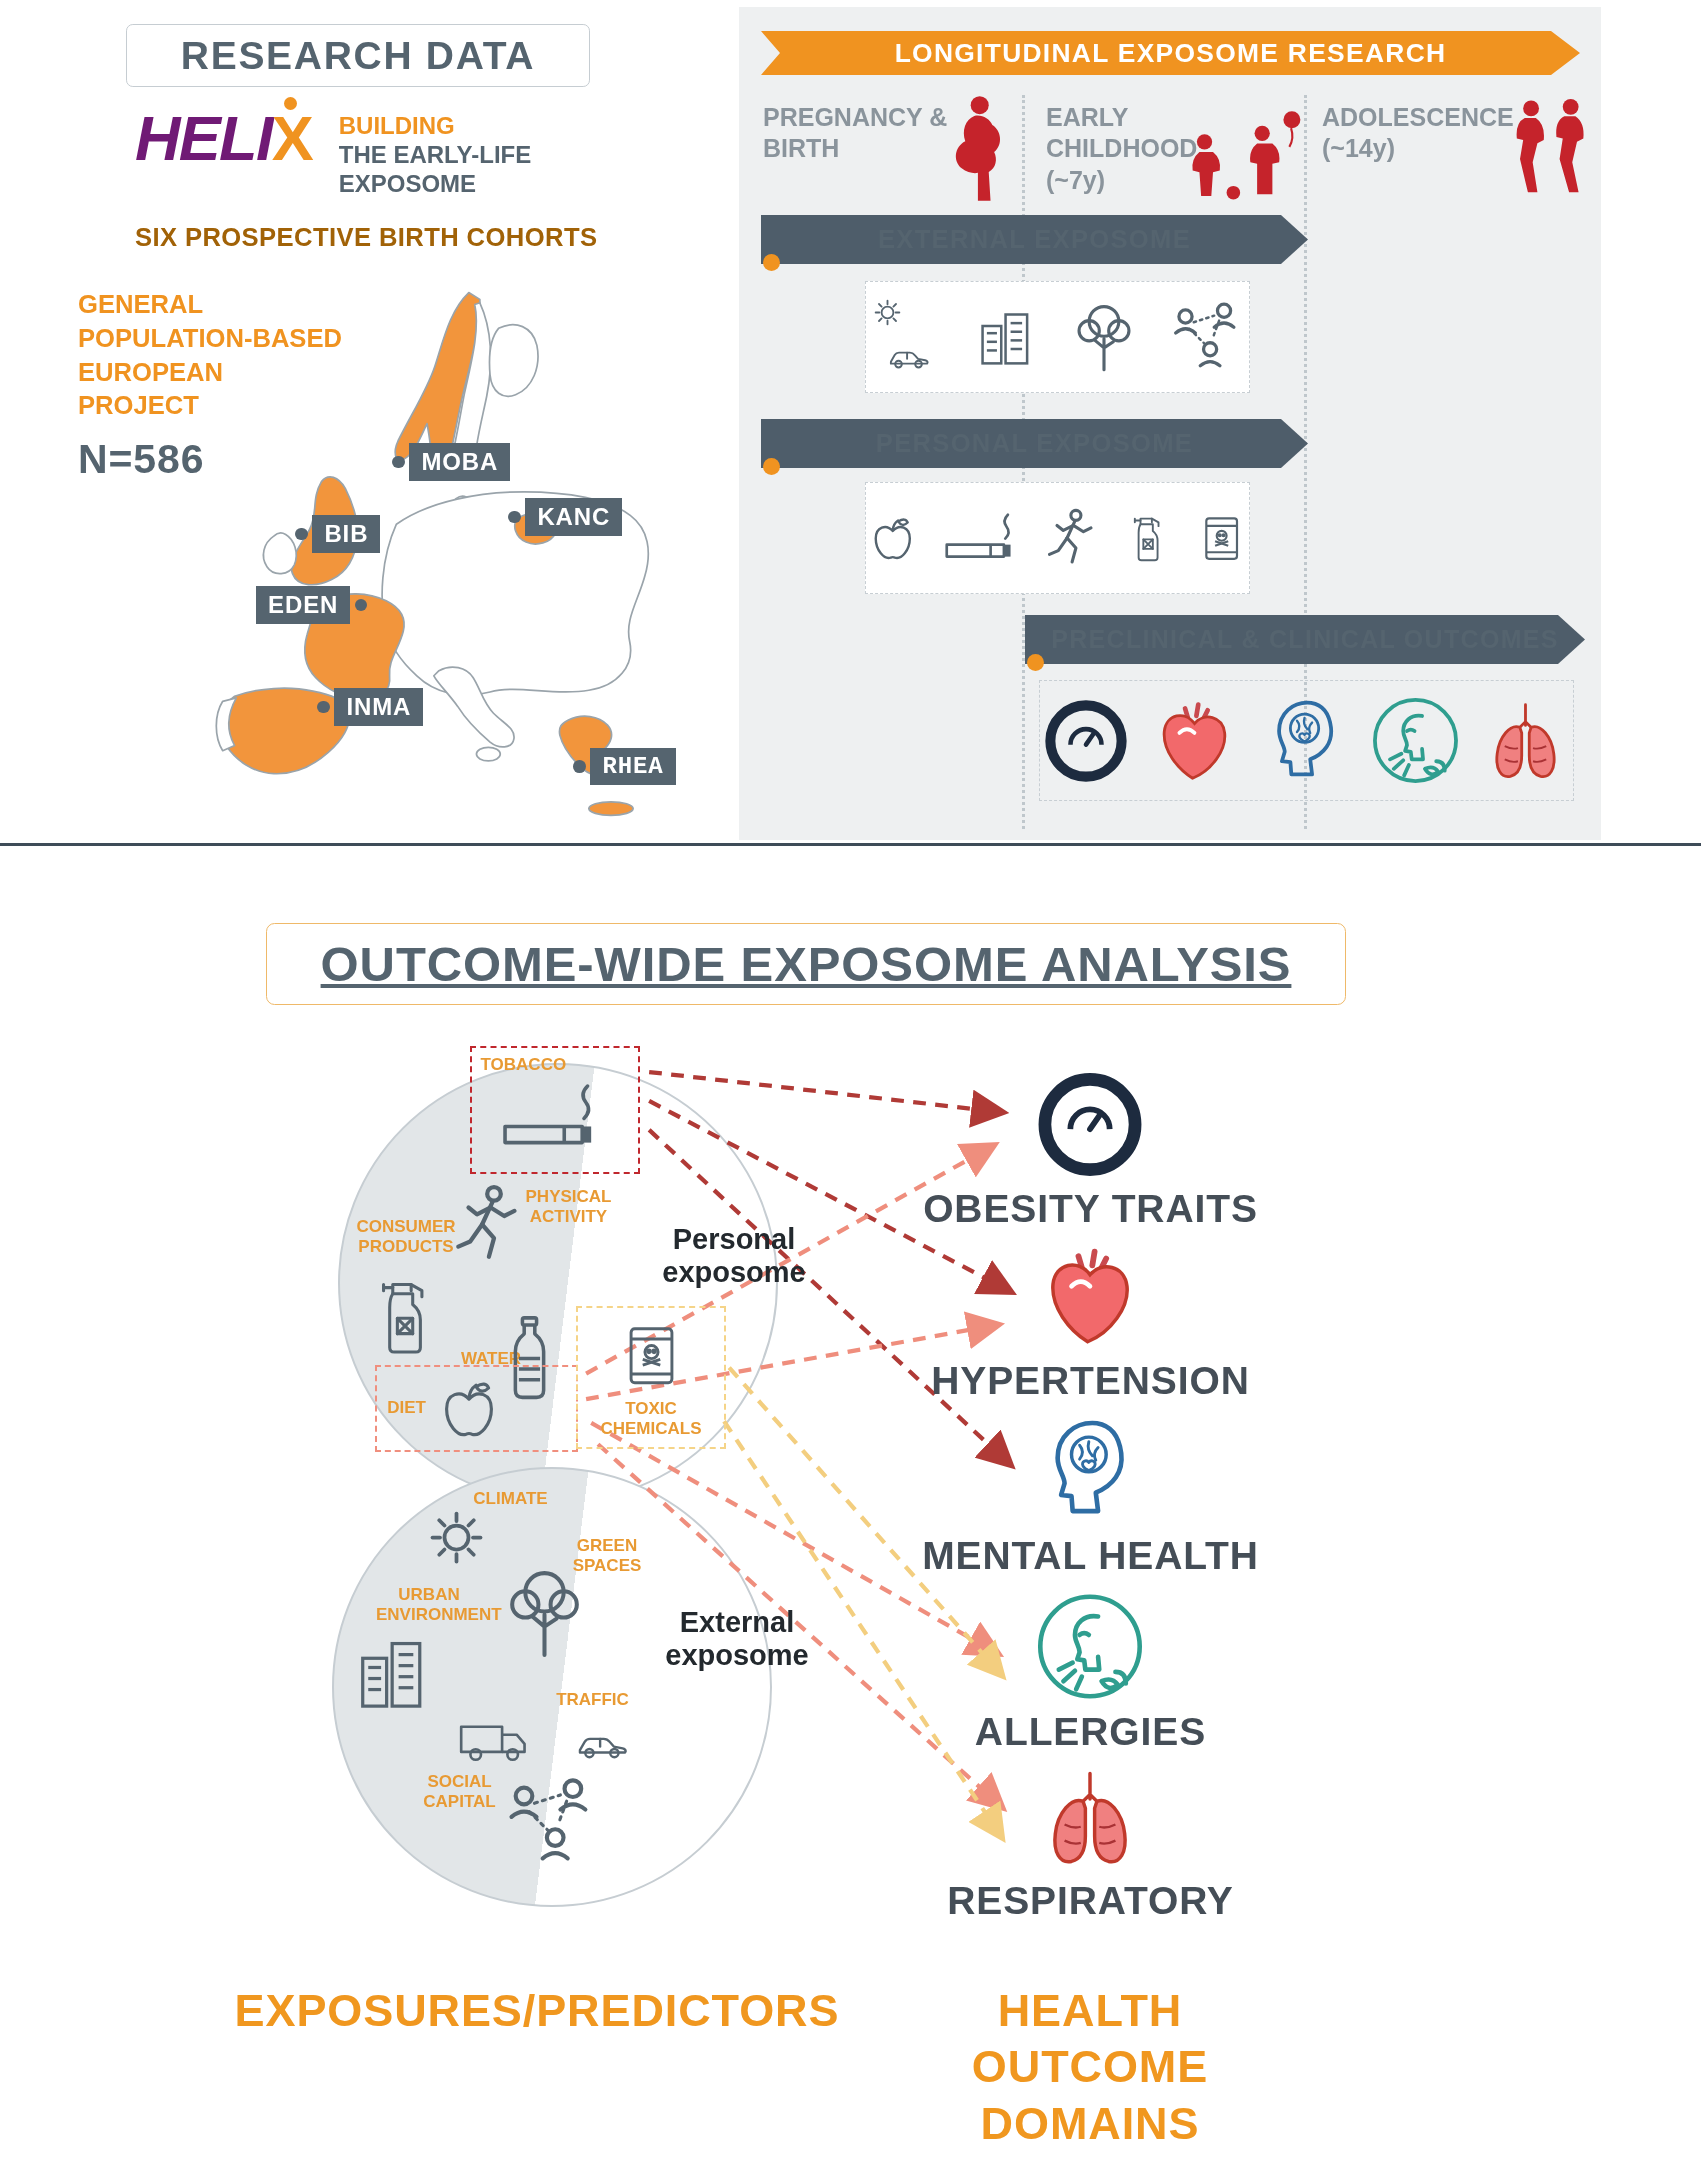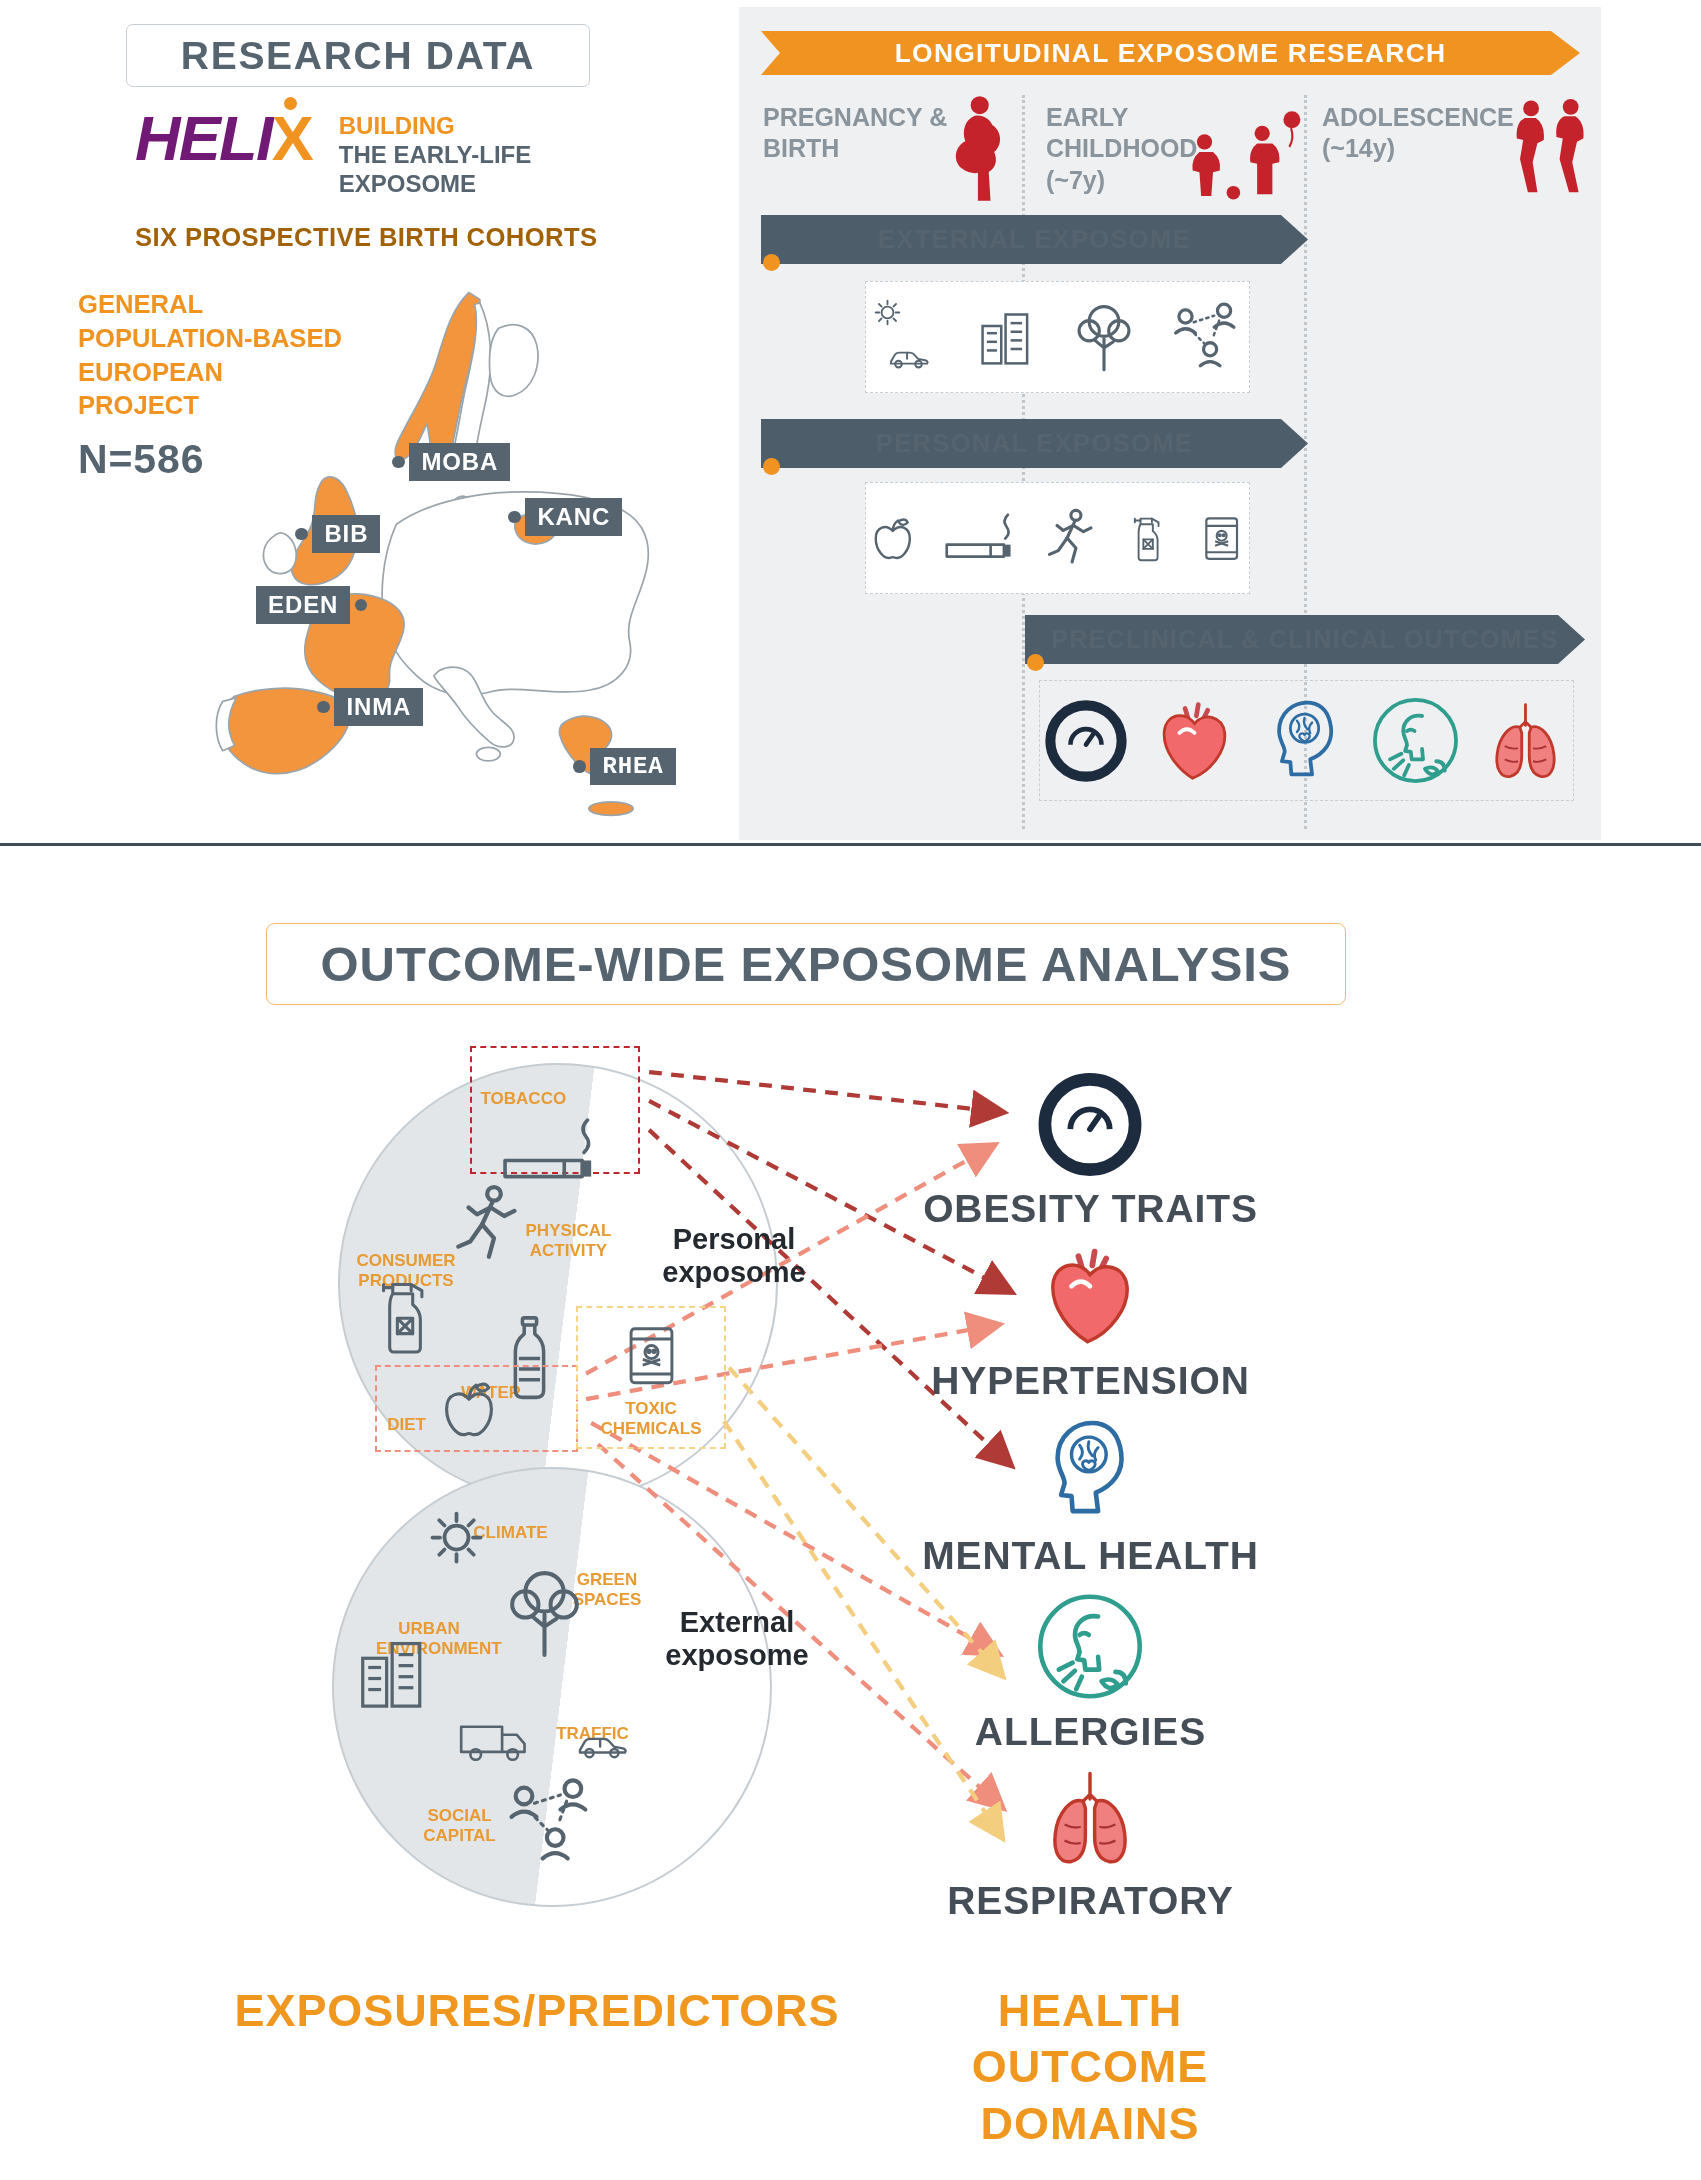--- a/index.html
+++ b/index.html
@@ -53,27 +53,27 @@
   .icon-box.on-gray { background:transparent; }
   .ic { display:block; }
   .slate { color:#55646F; }
   .red-ic { color:#C5232B; }
   .suncar { display:flex; flex-direction:column; align-items:flex-start; gap:1.7px; }
 
   
   #bottom { position:absolute; left:0; top:848px; width:1702px; height:1333px; background:#fff; }
   .owa-title { position:absolute; left:266px; top:75px; width:1080px; height:82px; background:#fff;
     border:1.7px solid #EFB969; border-radius:8.5px; display:flex; align-items:center; justify-content:center;
-    color:#55646F; font-weight:bold; font-size:49px; letter-spacing:0.9px; }
+    color:#55646F; font-weight:bold; font-size:49px; letter-spacing:0.9px;text-decoration:underline; }
 
   .venn { position:absolute; width:440px; height:440px; border-radius:50%;
     border:2.6px solid #C6CDD2; background:linear-gradient(97deg,#E2E6E8 52%,#FFFFFF 52%); }
   .venn-label { position:absolute; width:170px; text-align:center; color:#23292E; font-weight:bold; font-size:29px; line-height:1.15; z-index:3; }
 
-  .exp-label { position:absolute; color:#E89A33; font-weight:bold; font-size:17px; line-height:1.2; text-align:center; z-index:3;margin-top:34px; }
+  .exp-label { position:absolute; color:#E89A33; font-weight:bold; font-size:17px; line-height:1.2; text-align:center; z-index:3; }
   .hl-box { position:absolute; z-index:3; }
   .hl-red { border:2.6px dashed #C0272D; }
   .hl-salmon { border:2.6px dashed #F08F7E; }
   .hl-yellow { border:2.6px dashed #F5D488; }
 
   .outcome-icon { position:absolute; left:1032px; width:116px; height:119px; z-index:3; }
   .outcome-label { position:absolute; left:886px; width:409px; text-align:center;
     color:#454E57; font-weight:bold; font-size:39px; letter-spacing:0.9px; z-index:3; }
 
   .footer-label { position:absolute; color:#F0971F; font-weight:bold; font-size:45px; letter-spacing:0.9px; text-align:center; line-height:1.25; }

